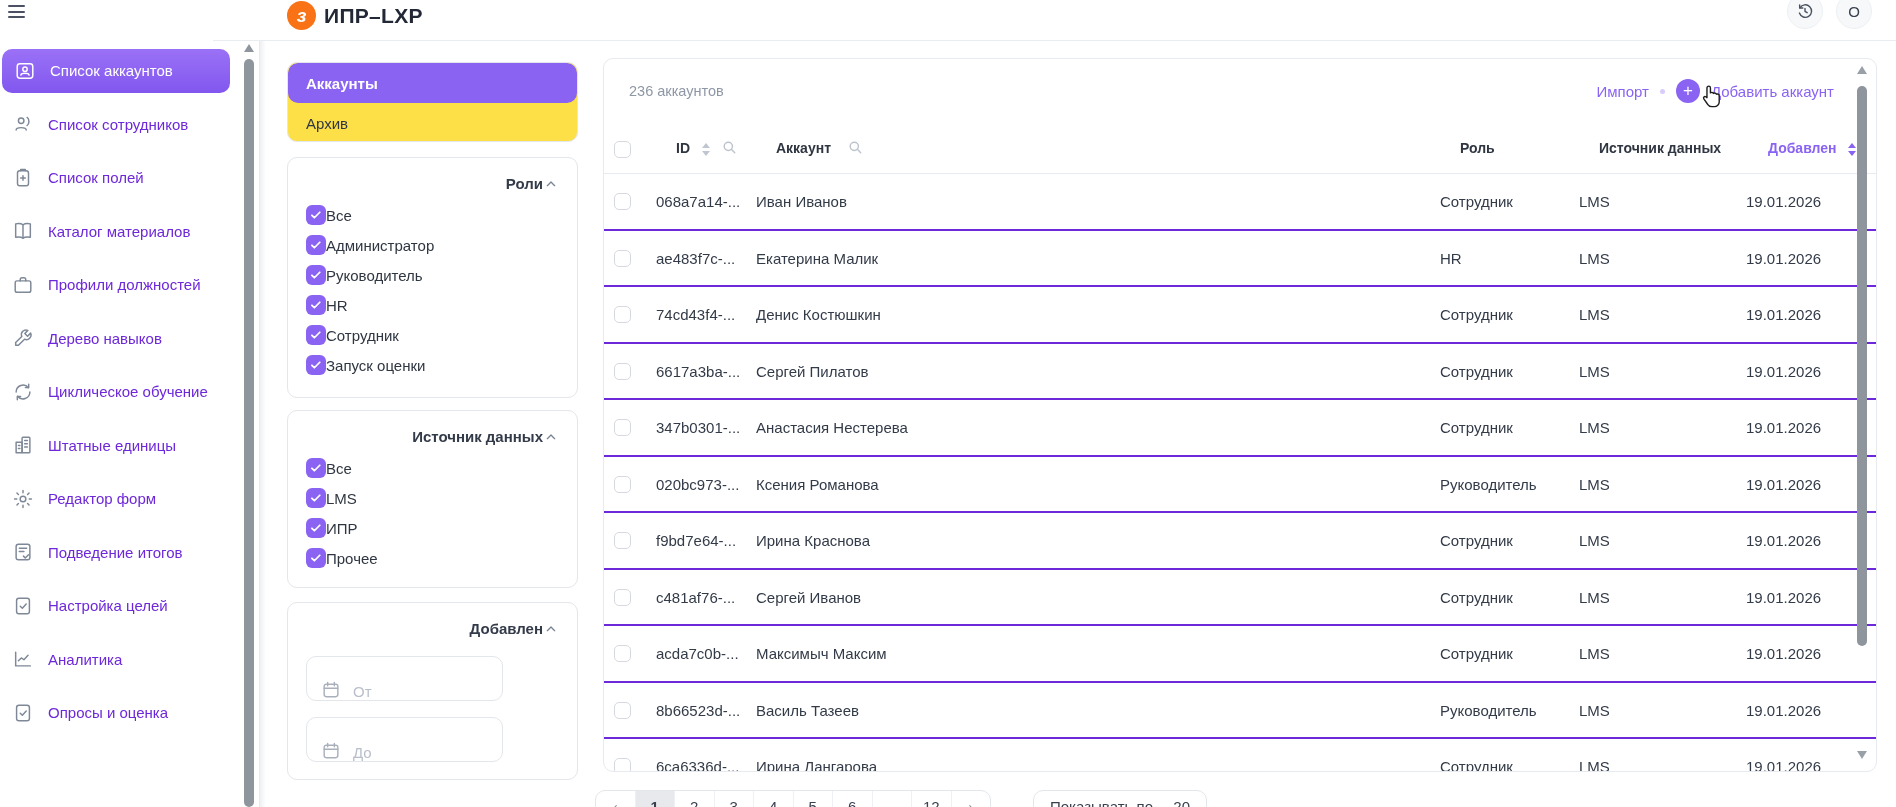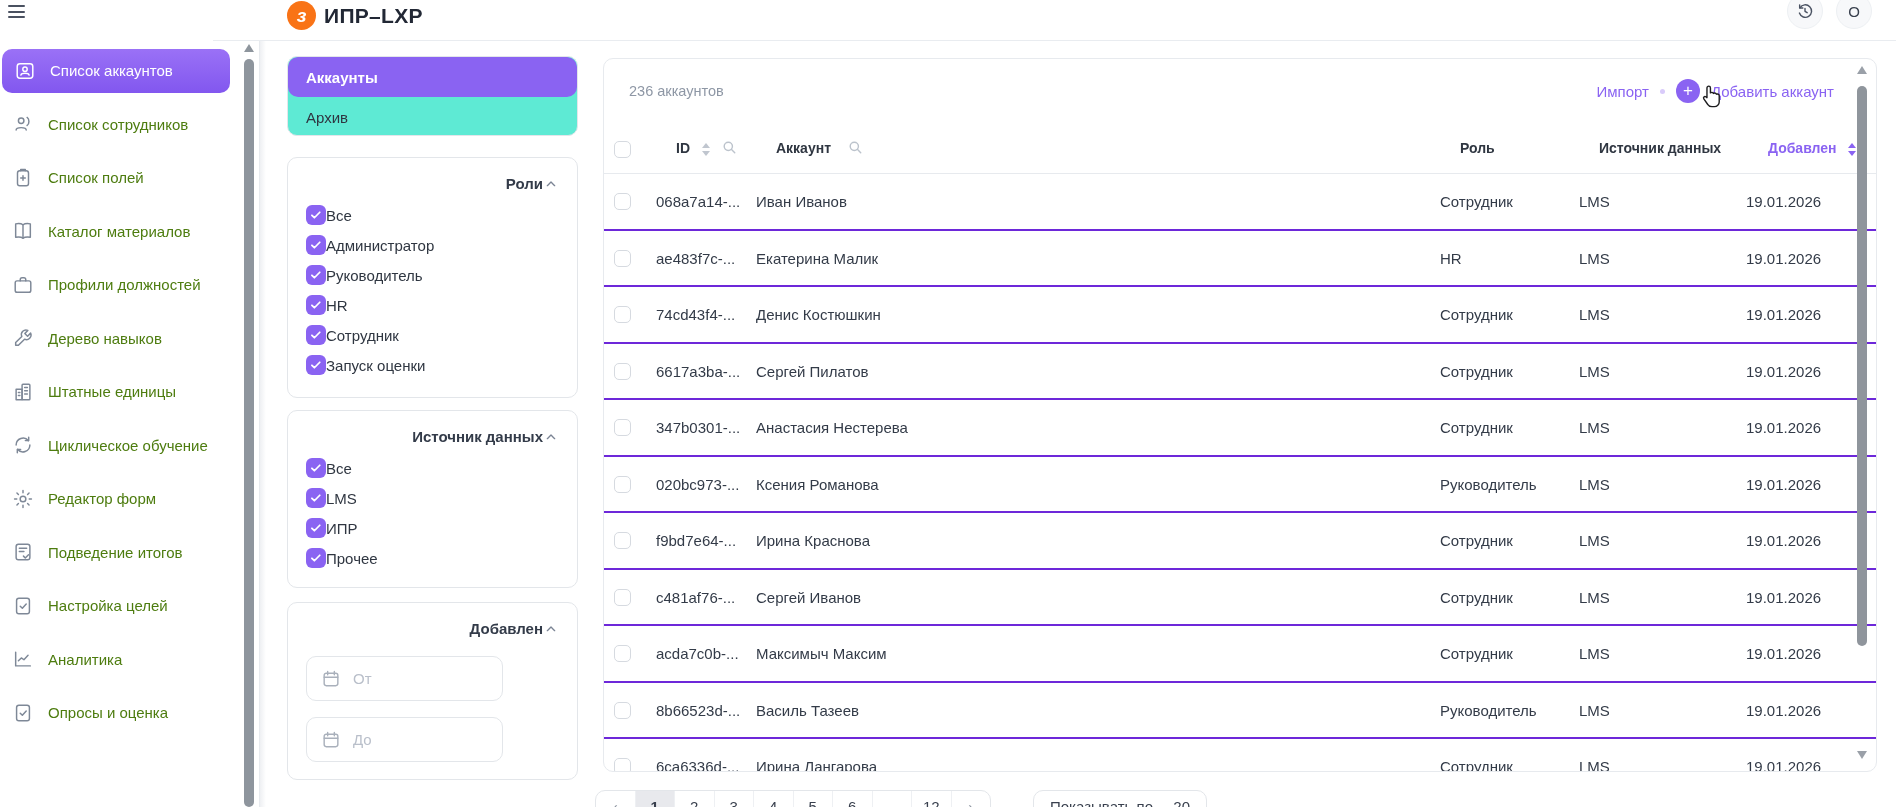--- a/index.html
+++ b/index.html
@@ -23,58 +23,58 @@
     color:#222835; letter-spacing:.3px; }
   .top-icon { position:absolute; top:-7px; width:36px; height:36px; border-radius:50%;
     background:#f7f8fa; border:1px solid #edf0f3; display:flex; align-items:center;
     justify-content:center; color:#4a5262; cursor:pointer; }
   #btn-history { left:1787px; }
   #btn-avatar  { left:1836px; font-size:15px; color:#39404e; }
 
   
   .sidebar { position:absolute; left:0; top:44px; width:232px; z-index:5; }
   .side-item { height:53.5px; display:flex; align-items:center; padding-left:12px; gap:14px;
-    font-size:15px; color:#4d7c0f; cursor:pointer; }
+    font-size:15px; color:#6d28d9; cursor:pointer; }
   .side-item .icn { width:22px; height:22px; color:#7e8897; flex:0 0 22px; }
   .side-item.active { height:44px; margin:4.7px 2px; border-radius:10px;
     background:linear-gradient(180deg,#9a71f6,#8257ef); color:#fff; }
   .side-item.active .icn { color:#fff; }
 
   
   .vstrip { position:absolute; left:243px; top:42px; width:13px; height:765px; }
   .vstrip .arr-up { position:absolute; left:1px; top:2px; width:0; height:0;
     border-left:5.5px solid transparent; border-right:5.5px solid transparent;
     border-bottom:8px solid #8e959d; }
   .vstrip .thumb { position:absolute; left:1px; top:17px; width:10px; height:748px;
     background:#8e959d; border-radius:6px; }
   .vdivider { position:absolute; left:259px; top:41px; width:1px; height:766px; background:#e7eaee; }
   .vshadow  { position:absolute; left:260px; top:41px; width:6px; height:766px;
     background:linear-gradient(90deg, rgba(150,160,178,.16), rgba(150,160,178,0)); }
 
   
-  .tabs-card { position:absolute; left:287px; top:56px; width:291px; height:80px;
-    border:1px solid #e3e6ea; border-radius:10px; background:#5eead4; overflow:hidden; }
+  .tabs-card { position:absolute; left:287px; top:62px; width:291px; height:80px;
+    border:1px solid #e3e6ea; border-radius:10px; background:#fde047; overflow:hidden; }
   .tab { height:40px; display:flex; align-items:center; padding-left:18px; font-size:15px;
     color:#2f3641; cursor:pointer; }
   .tab.active { background:#8a63f2; color:#fff; border-radius:10px; font-weight:bold; }
 
   .filter-card { position:absolute; left:287px; width:291px; border:1px solid #e3e6ea;
     border-radius:10px; background:#fff; padding:0 18px; }
   #card-sec0 { top:157px; height:241px; }
   #card-sec1 { top:410px; height:178px; }
   #card-sec2 { top:602px; height:178px; }
   .filter-head { display:flex; justify-content:flex-end; align-items:center;
     margin-top:17px; font-size:15px; font-weight:bold; color:#333b49; }
   .filter-head .chev { color:#7b8494; cursor:pointer; }
   .opt-list { margin-top:8px; }
   .opt { display:flex; align-items:center; gap:0; height:30px; font-size:15px; color:#2f3641; }
   .cbx { width:20px; height:20px; border-radius:6px; background:#8a63f2; display:flex;
     align-items:center; justify-content:center; cursor:pointer; }
   .date-input { width:197px; height:45px; border:1px solid #e3e6ea; border-radius:10px;
-    display:flex; align-items:center; gap:12px; padding-left:14px; color:#b9bfca;
+    display:flex; align-items:flex-end; gap:12px; padding-left:14px; color:#b9bfca;
     font-size:15px; cursor:text; }
   .date-input .cal { color:#a9b0bb; }
   #date-from { margin-top:19px; }
   #date-to { margin-top:16px; }
 
   
   .main-card { position:absolute; left:603px; top:58px; width:1274px; height:714px;
     border:1px solid #e7eaee; border-radius:10px; background:#fff; overflow:hidden; }
   .count { position:absolute; left:25px; top:24px; font-size:14.5px; color:#8e97a5; }
   .actions { position:absolute; right:42px; top:20px; display:flex; align-items:center; gap:11px; }
@@ -208,37 +208,37 @@
       <span class="icn">
         <svg width="22" height="22" viewBox="0 0 24 24" fill="none" stroke="currentColor" stroke-width="1.6" stroke-linecap="round" stroke-linejoin="round">
           <path d="M20.3 6.7a5 5 0 0 1-6.6 6.6L7 20H4v-3l6.7-6.7a5 5 0 0 1 6.6-6.6L14 7l3 3 3.3-3.3z"></path>
         </svg>
       </span>
       <span>Дерево навыков</span>
     </div>
     <div class="side-item">
       <span class="icn">
         <svg width="22" height="22" viewBox="0 0 24 24" fill="none" stroke="currentColor" stroke-width="1.6" stroke-linecap="round" stroke-linejoin="round">
-          <rect x="4.5" y="9" width="6.5" height="11.5"></rect>
-          <rect x="11" y="3.5" width="8.5" height="17" rx="1"></rect>
-          <path d="M13.8 7.2h3M13.8 10.7h3M13.8 14.2h3M7 12.5h1.6M7 15.7h1.6"></path>
-        </svg>
-      </span>
-      <span>Штатные единицы</span>
-    </div>
-    <div class="side-item">
-      <span class="icn">
-        <svg width="22" height="22" viewBox="0 0 24 24" fill="none" stroke="currentColor" stroke-width="1.6" stroke-linecap="round" stroke-linejoin="round">
           <path d="M19.5 12a7.5 7.5 0 0 1-13.4 4.6"></path>
           <path d="M4.5 12A7.5 7.5 0 0 1 17.9 7.4"></path>
           <path d="M18.2 3.6v3.6h-3.6"></path>
           <path d="M5.8 20.4v-3.6h3.6"></path>
         </svg>
       </span>
       <span>Циклическое обучение</span>
+    </div>
+    <div class="side-item">
+      <span class="icn">
+        <svg width="22" height="22" viewBox="0 0 24 24" fill="none" stroke="currentColor" stroke-width="1.6" stroke-linecap="round" stroke-linejoin="round">
+          <rect x="4.5" y="9" width="6.5" height="11.5"></rect>
+          <rect x="11" y="3.5" width="8.5" height="17" rx="1"></rect>
+          <path d="M13.8 7.2h3M13.8 10.7h3M13.8 14.2h3M7 12.5h1.6M7 15.7h1.6"></path>
+        </svg>
+      </span>
+      <span>Штатные единицы</span>
     </div>
     <div class="side-item">
       <span class="icn">
         <svg width="22" height="22" viewBox="0 0 24 24" fill="none" stroke="currentColor" stroke-width="1.6" stroke-linecap="round" stroke-linejoin="round">
           <circle cx="12" cy="12" r="3.1"></circle>
           <path d="M12 2.8v2.4M12 18.8v2.4M2.8 12h2.4M18.8 12h2.4M5.4 5.4 7 7M17 17l1.6 1.6M18.6 5.4 17 7M7 17l-1.6 1.6"></path>
         </svg>
       </span>
       <span>Редактор форм</span>
     </div>

